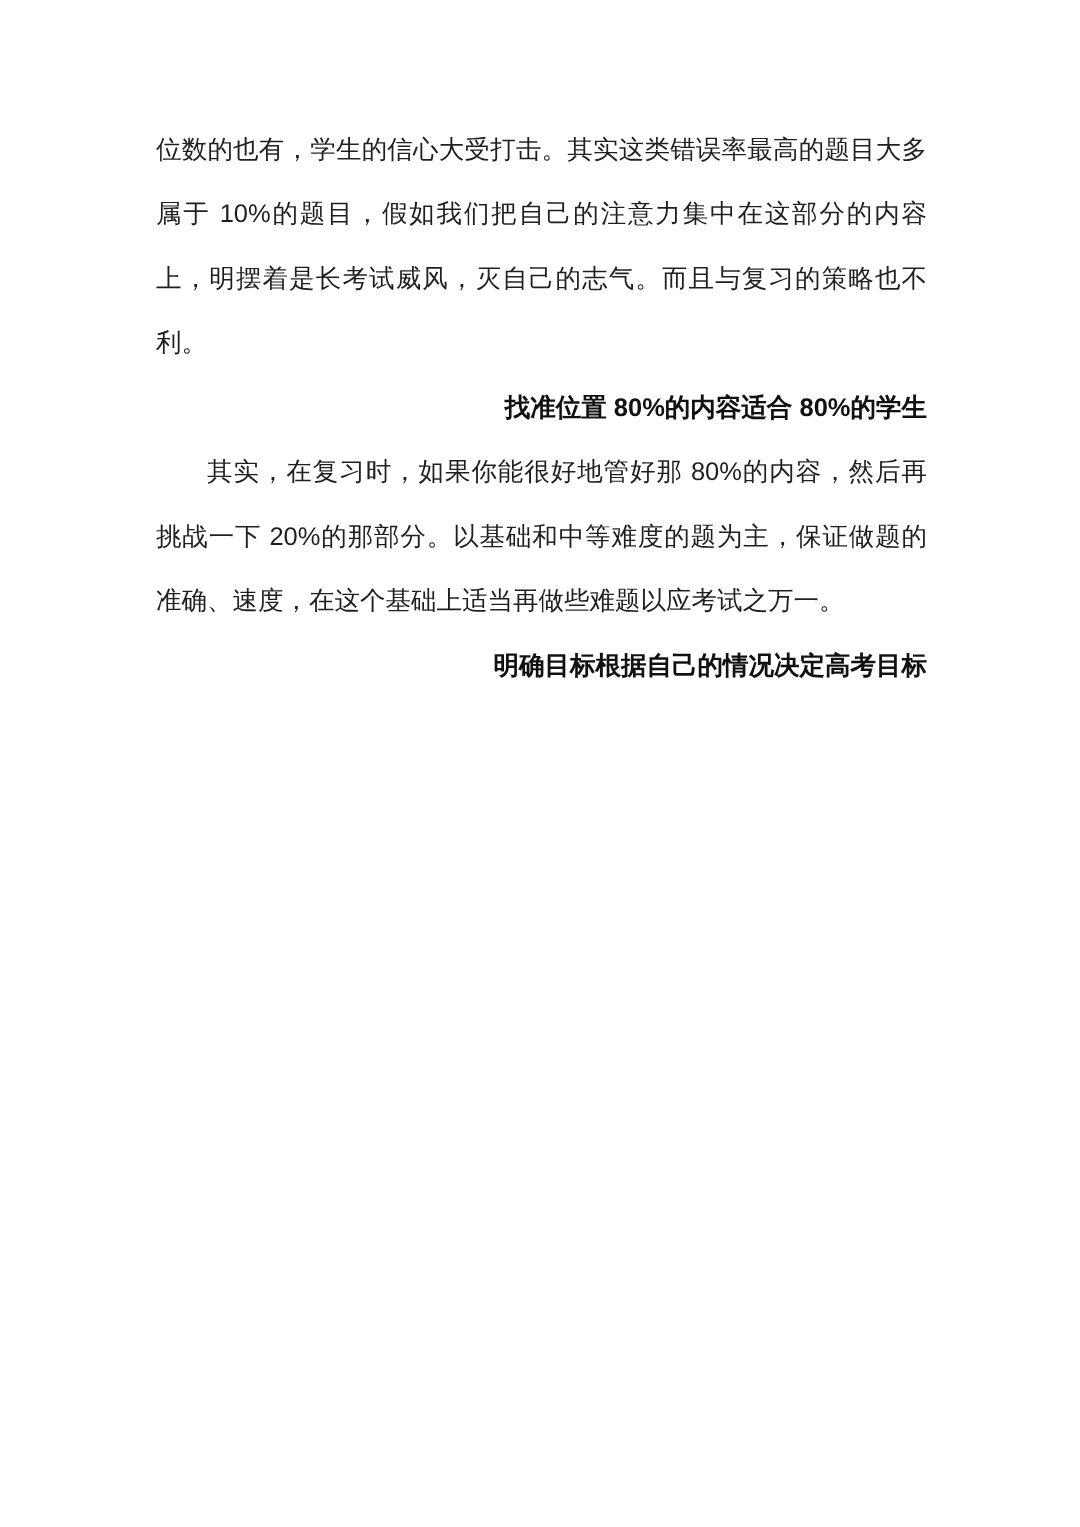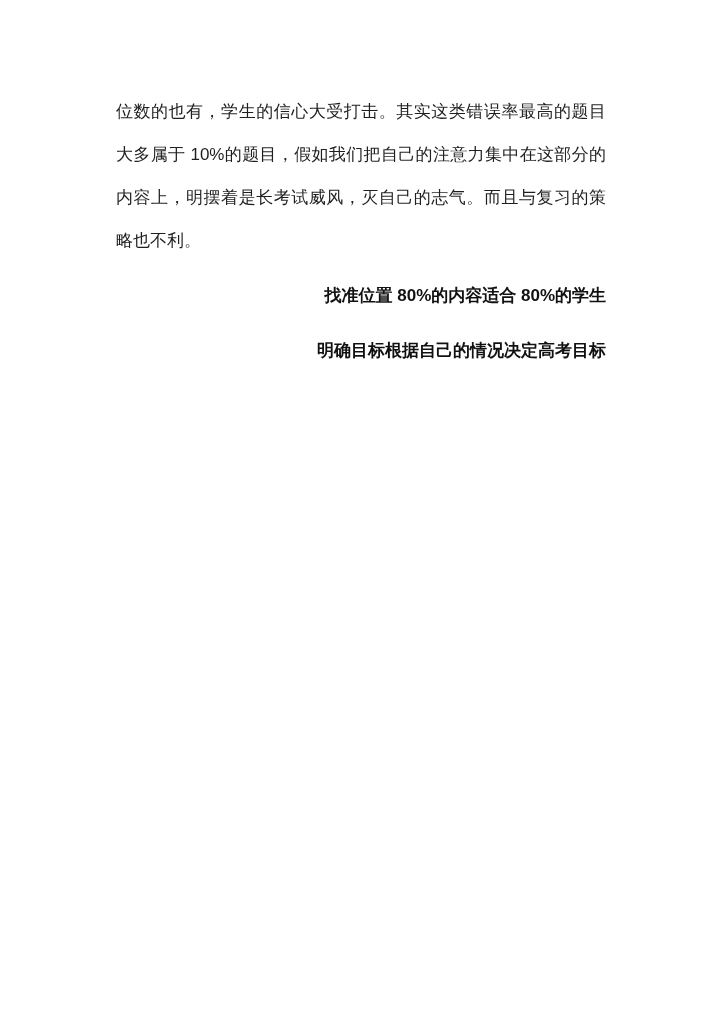--- a/index.html
+++ b/index.html
@@ -12,21 +12,21 @@
     width: 720px;
     min-height: 1018px;
     margin: 0 auto;
     background: #ffffff;
     box-sizing: border-box;
     padding: 78px 102px 60px 104px;
     font-family: "Liberation Sans", "DejaVu Sans", sans-serif;
     color: #1a1a1a;
   }
   .doc-block {
-    margin: 12px;
+    margin: 0;
     font-size: 17px;
     line-height: 43px;
     text-align: justify;
     word-break: break-all;
     color: #1f1f1f;
   }
   .doc-block.indent {
     text-indent: 2em;
   }
   .doc-block.heading {
@@ -38,16 +38,17 @@
 </head>
 <body>
 
 <div class="page">
   <p class="doc-block">位数的也有，学生的信心大受打击。其实这类错误率最高的题目大多属于 10%的题目，假如我们把自己的注意力集中在这部分的内容上，明摆着是长考试威风，灭自己的志气。而且与复习的策略也不利。</p>
 
   <p class="doc-block heading indent">找准位置 80%的内容适合 80%的学生</p>
 
 
 
+  <p class="doc-block indent">其实，在复习时，如果你能很好地管好那 80%的内容，然后再挑战一下 20%的那部分。以基础和中等难度的题为主，保证做题的准确、速度，在这个基础上适当再做些难题以应考试之万一。</p>
 
   <p class="doc-block heading indent">明确目标根据自己的情况决定高考目标</p>
 
 </div>
 
 </body></html>

